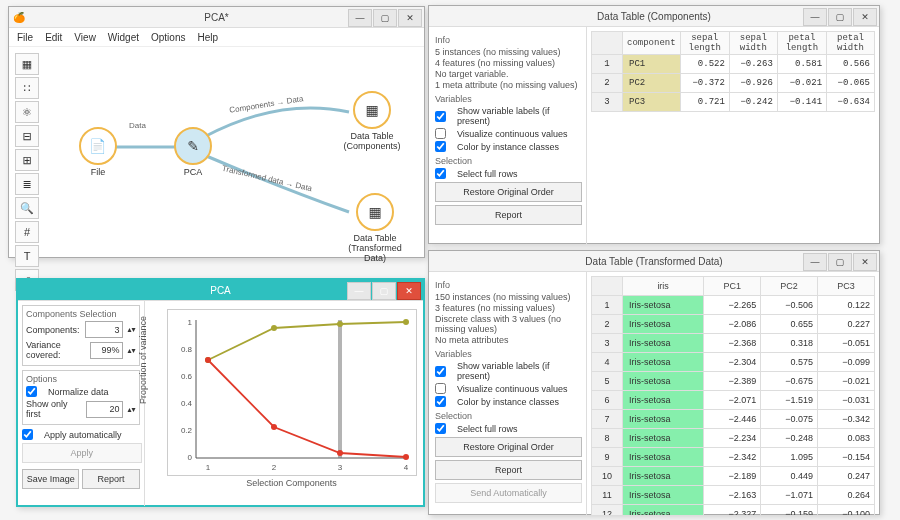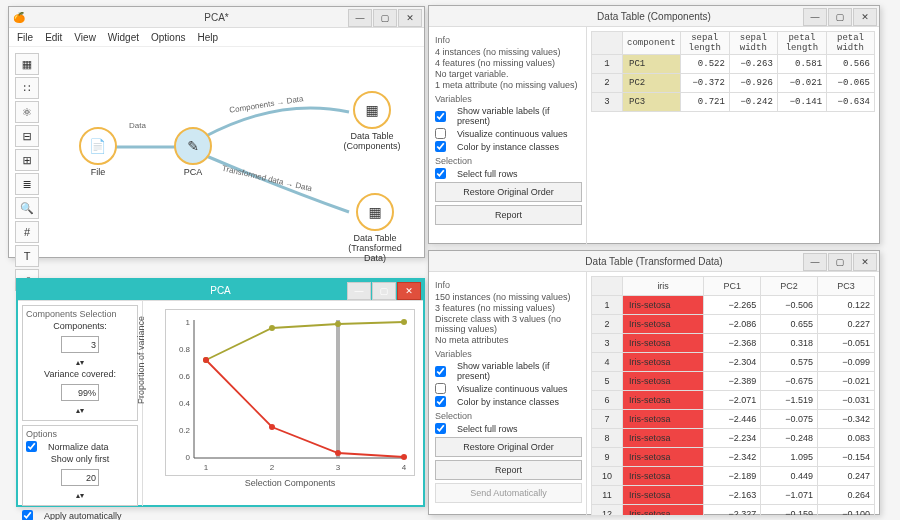--- a/index.html
+++ b/index.html
@@ -19,27 +19,27 @@
   .edge-lbl { position:absolute; font-size:8px; color:#666; white-space:nowrap; }
   .panel-sec { padding:4px 6px; font-size:9px; }
   .panel-sec .hdr { color:#666; margin:4px 0 2px; font-size:9px; }
   .chk { display:flex; align-items:center; gap:11px; margin:2px 0; }
   .chk input { margin:0; width:11px; height:11px; }
   .btn { height:18px; border:1px solid #bbb; background:#f2f2f2; margin:3px 0; width:100%; font-size:9px; display:flex; align-items:center; justify-content:center; }
   .tbl { border-collapse:collapse; font-size:9px; width:100%; }
   .tbl th,.tbl td { border:1px solid #ddd; padding:1px 4px; text-align:right; height:16px; }
   .tbl th { background:#fafafa; text-align:center; font-weight:normal; color:#444; }
   .tbl .rh { background:#f0f0f0; text-align:center; width:22px; }
-  .tbl .lab { background:#ef4444; text-align:left; padding-left:6px; }
+  .tbl .lab { background:#86efac; text-align:left; padding-left:6px; }
   .tbl-comp .lab { background:#e6e0a8; text-align:left; }
   .spin { width:34px; height:15px; border:1px solid #aaa; background:#fff; display:inline-flex; align-items:center; justify-content:flex-end; padding-right:2px; }
   .chart { position:relative; border:1px solid #ccc; background:#fff; }
   .chart svg { position:absolute; inset:0; }
   .axis-lbl-y { position:absolute; left:-2px; top:50%; transform:rotate(-90deg) translate(0,-50%); transform-origin:left top; font-size:9px; color:#555; white-space:nowrap; }
-  .frow { display:flex; align-items:center; gap:5px; margin:2px 0;flex-direction:column; }
+  .frow { display:flex; align-items:center; gap:5px; margin:2px 0; }
   .info-line { color:#555; margin:1px 0; }
 </style>
 </head>
 <body>
 
 <div class="win" style="left:8px; top:6px; width:415px; height:250px;">
   <div class="titlebar">
     <span style="position:absolute; left:4px;">🍊</span>
     <span>PCA*</span>
     <div class="tb-ctrl">
@@ -194,21 +194,21 @@
     <div class="tb-ctrl">
         <div class="tb-btn">—</div>
         <div class="tb-btn">▢</div>
         <div class="tb-btn">✕</div>
       </div>
   </div>
   <div style="display:flex; height:calc(100% - 20px);">
     <div style="width:145px; border-right:1px solid #ddd;" class="panel-sec">
       <div class="hdr">Info</div>
       <div id="dtc-info">
-          <div class="info-line">4 instances (no missing values)</div>
+          <div class="info-line">5 instances (no missing values)</div>
           <div class="info-line">4 features (no missing values)</div>
           <div class="info-line">No target variable.</div>
           <div class="info-line">1 meta attribute (no missing values)</div>
         </div>
       <div class="hdr">Variables</div>
       <label class="chk">
           <input type="checkbox" checked="" style="">
           <span>Show variable labels (if present)</span>
         </label>
       <label class="chk">

